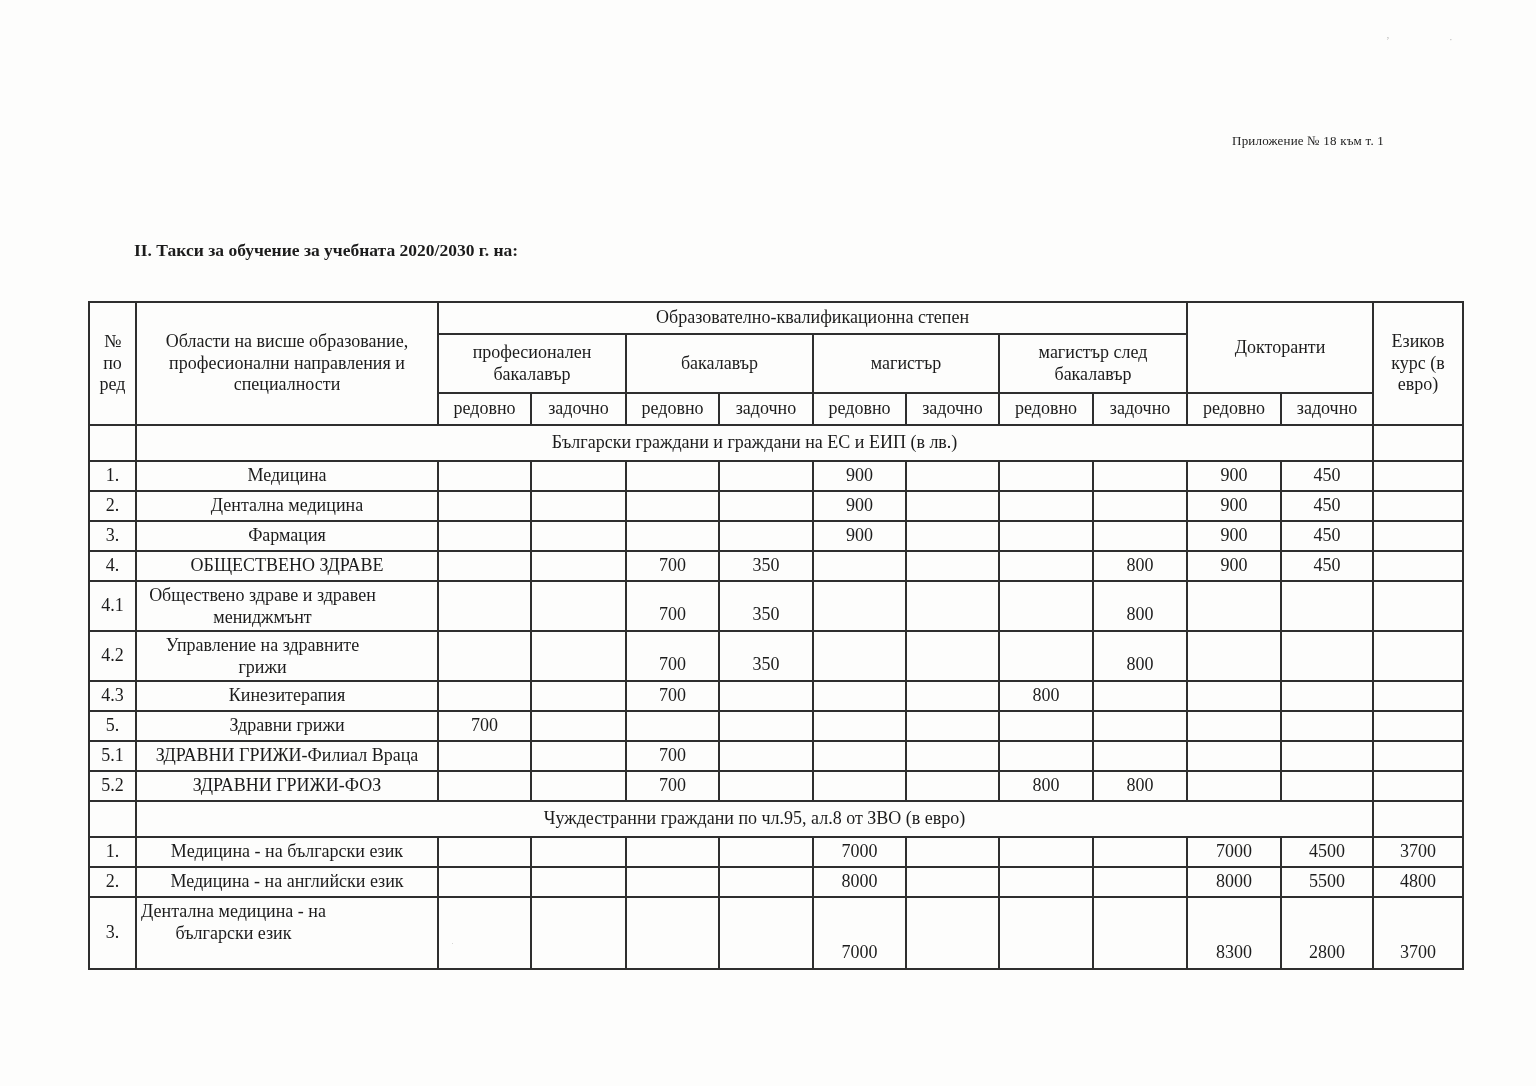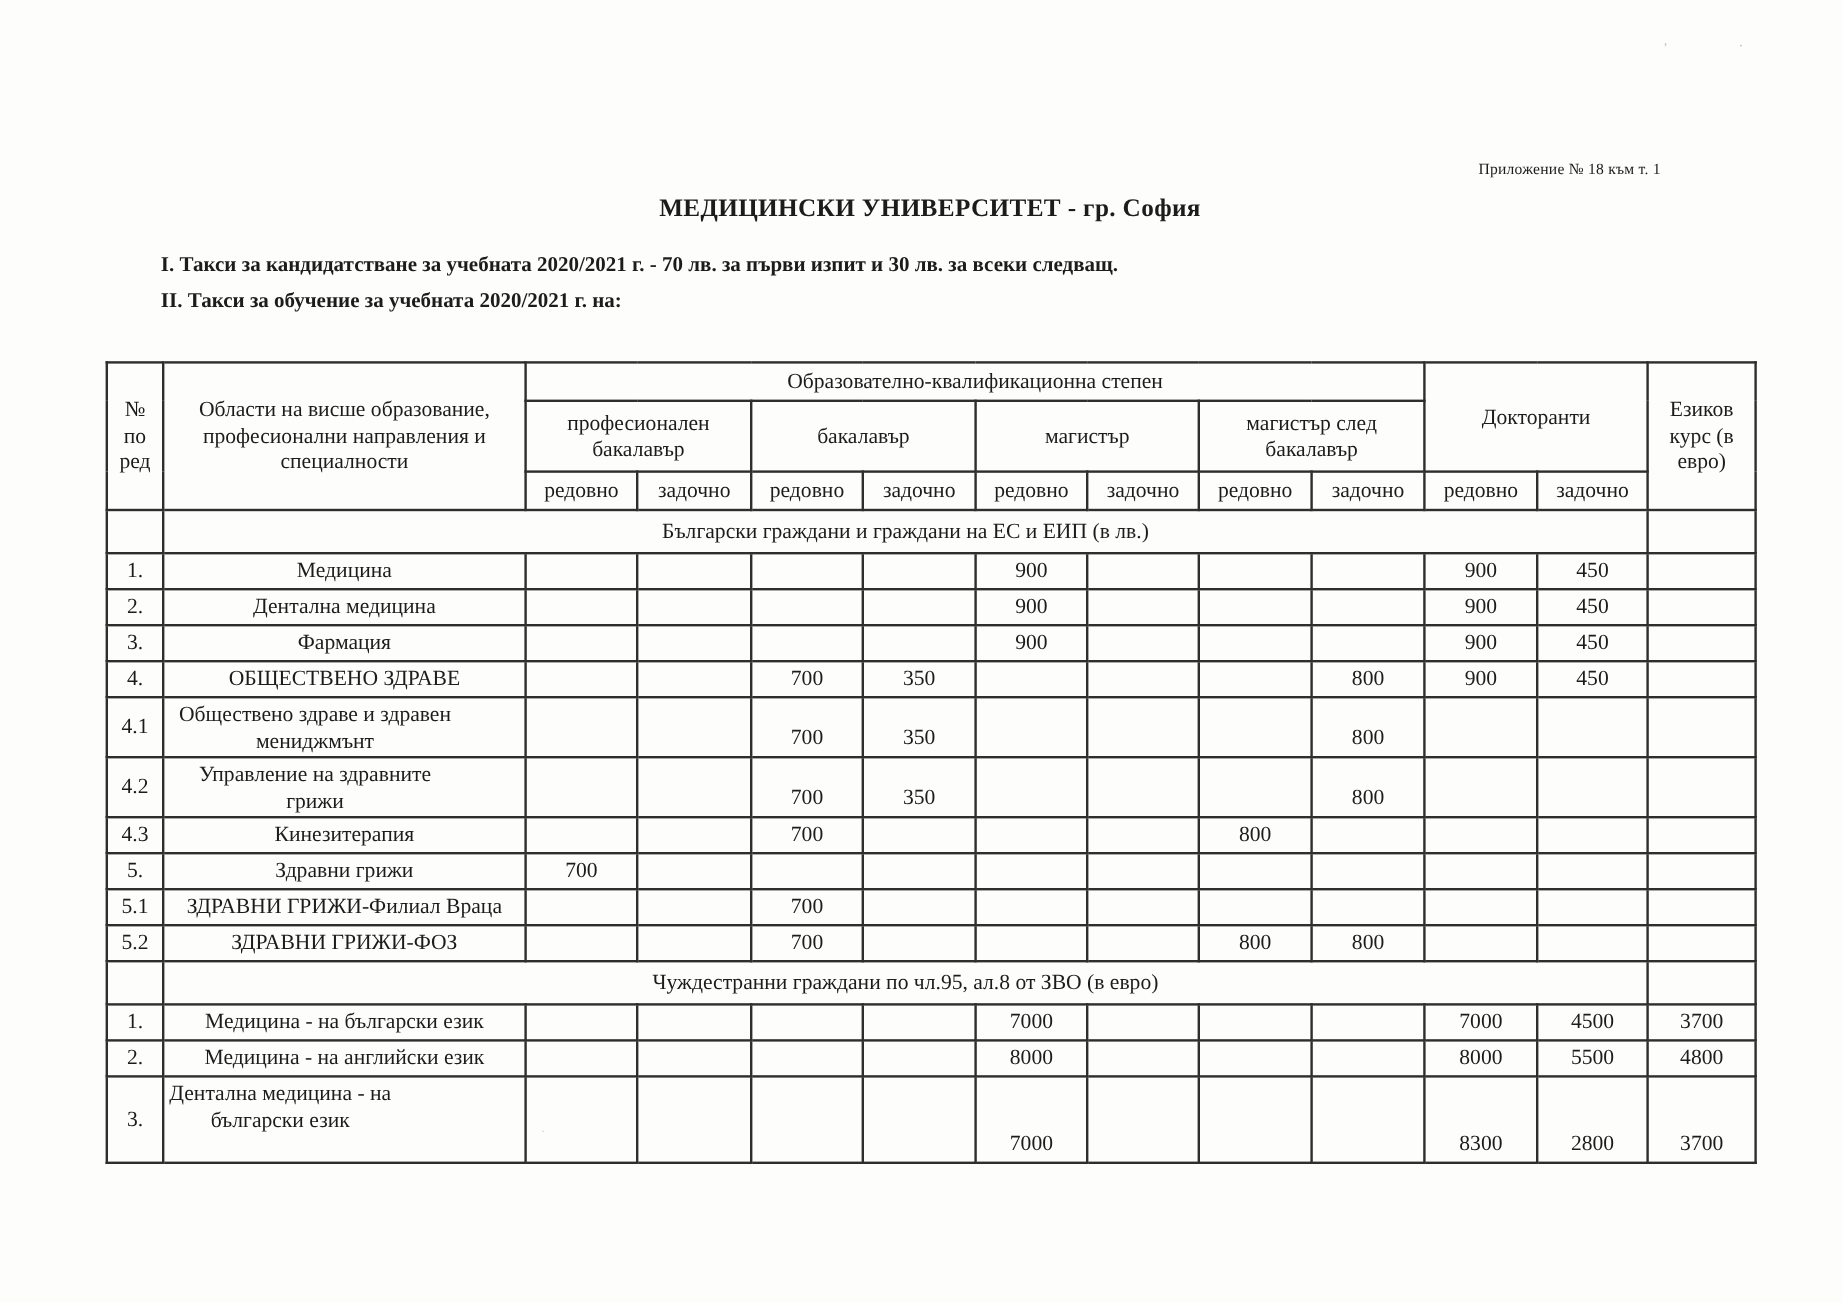--- a/index.html
+++ b/index.html
@@ -72,23 +72,21 @@
   .a1{top:34px; left:1386px;}
   .a2{top:33px; left:1449px;}
   .a3{top:938px; left:451px; font-size:9px; color:#c4c4c4;}
 </style>
 </head>
 <body>
 
 <div class="page">
 
   <div class="annex">Приложение № 18 към т. 1</div>
-  <div class="doc-title">МЕДИЦИНСКИ УНИВЕРСИТЕТ - гр. София</div>
-  <div class="intro intro-1">I. Такси за кандидатстване за учебната 2020/2021 г. - 70 лв. за първи изпит и 30 лв. за всеки следващ.</div>
-  <div class="intro intro-2">II. Такси за обучение за учебната 2020/2021 г. на:</div>
+  <div class="intro intro-2">II. Такси за обучение за учебната 2020/2030 г. на:</div>
 
   <table class="fees">
     <colgroup>
       <col style="width:47px">
         <col style="width:302px">
       <col style="width:93px">
         <col style="width:95px">
       <col style="width:93px">
         <col style="width:94px">
       <col style="width:93px">

